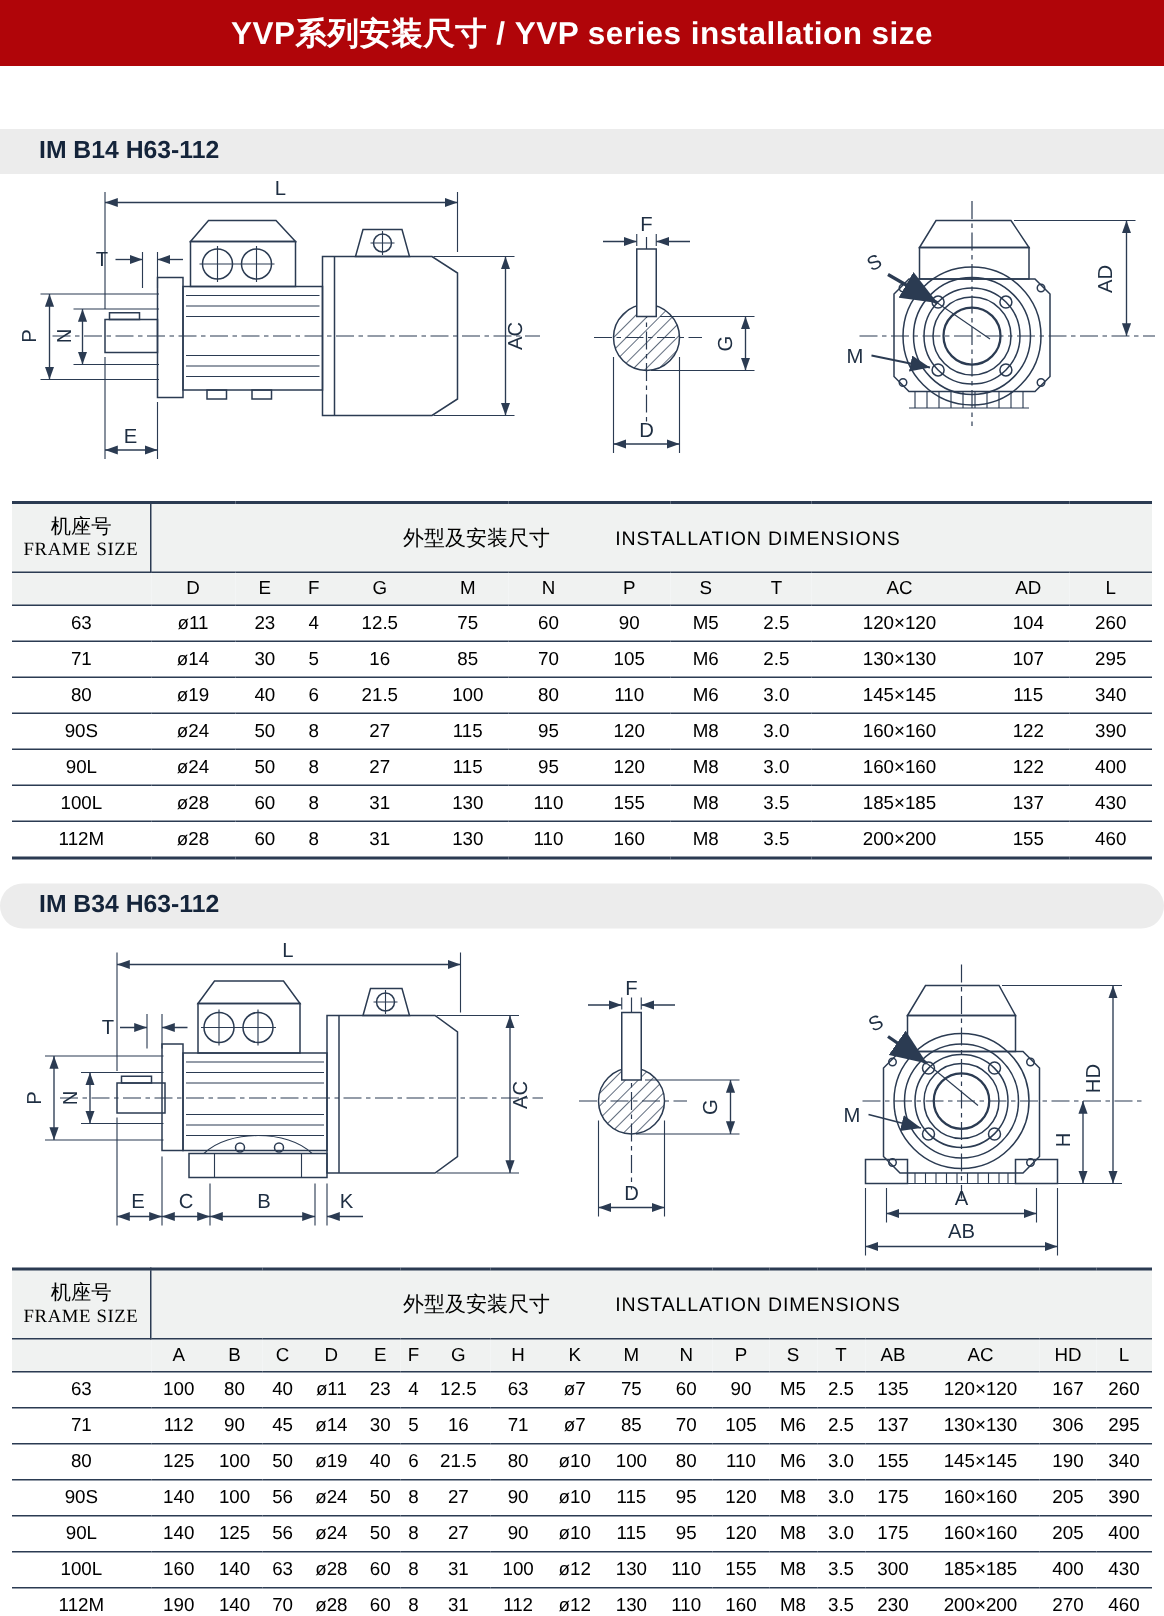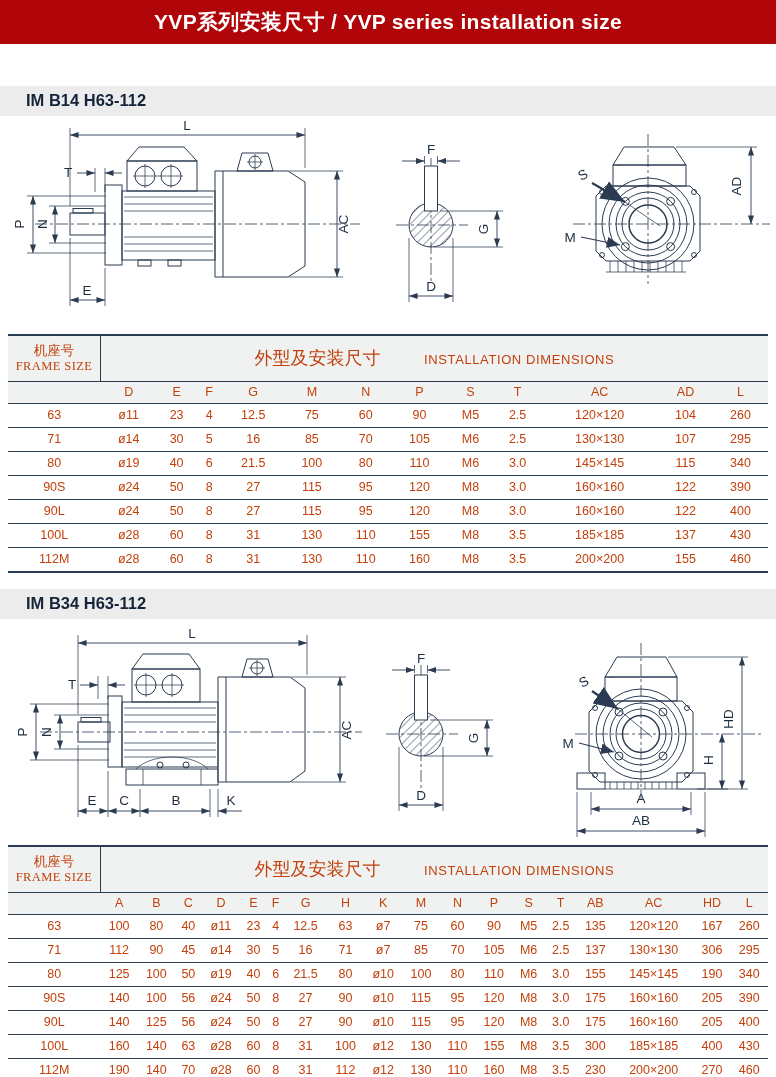--- a/index.html
+++ b/index.html
@@ -6,39 +6,39 @@
   body { background:#ffffff; font-family:"Liberation Sans", sans-serif; color:#1e2e42; }
   .page { width:776px; height:1077px; overflow:hidden; background:#ffffff; position:relative; }
 
   
   .banner { height:44px; background:#b00509; display:flex; align-items:center; justify-content:center; }
   .banner h1 { margin:0; color:#ffffff; font-size:21px; font-weight:bold; letter-spacing:0.3px; }
 
   
   .section-heading { background:#ececec; padding:5px 12px 6px 26px; font-size:16.5px; font-weight:bold; color:#14243a; }
   .section-heading.first { margin-top:42px; }
-  .section-heading.second { margin-top:16px; }
+  .section-heading.second { margin-top:16px;border-radius:15px; }
 
   
   svg.drawing { display:block; }
   svg.drawing text { font-family:"Liberation Sans", sans-serif; font-size:13.5px; fill:#1e2e42; stroke:none; }
   svg.drawing .cl  { stroke-dasharray:12 3 3 3; stroke-width:0.8; }
   svg.drawing .thin{ stroke-width:0.75; }
 
   
   table.dim-table { width:760px; margin:4px 8px 0 8px; border-collapse:collapse; table-layout:auto;
-                    font-size:12.5px; color:#c2410c;
+                    font-size:12.5px; color:#000000;
                     border-top:2px solid #2b3b52; border-bottom:2px solid #2b3b52; }
   table.dim-table th, table.dim-table td { text-align:center; font-weight:normal; padding:4px 2px; line-height:1.2; }
   table.dim-table thead { background:#f0f2f1; }
   table.dim-table tr.main-header th { border-bottom:1.8px solid #2b3b52; padding:7px 2px; }
   table.dim-table tr.main-header th.frame-head { border-right:1.8px solid #2b3b52; width:88px; }
   .frame-head .zh { display:block; font-size:13.5px; }
   .frame-head .en { display:block; font-size:12.5px; letter-spacing:0.4px;font-family:Liberation Serif, serif; }
-  .dims-head .zh { font-size:18px; margin-right:40px; }
+  .dims-head .zh { font-size:14px; margin-right:40px; }
   .dims-head .en { font-size:13px; letter-spacing:0.6px; }
   table.dim-table tr.letters th { border-bottom:1.8px solid #2b3b52; padding:3px 2px; font-size:12.5px; }
   table.dim-table tbody td { border-bottom:1.5px solid #2b3b52; }
   table.dim-table tbody tr:last-child td { border-bottom:none; }
 </style>
 </head>
 <body>
 
 <div class="page">
 

